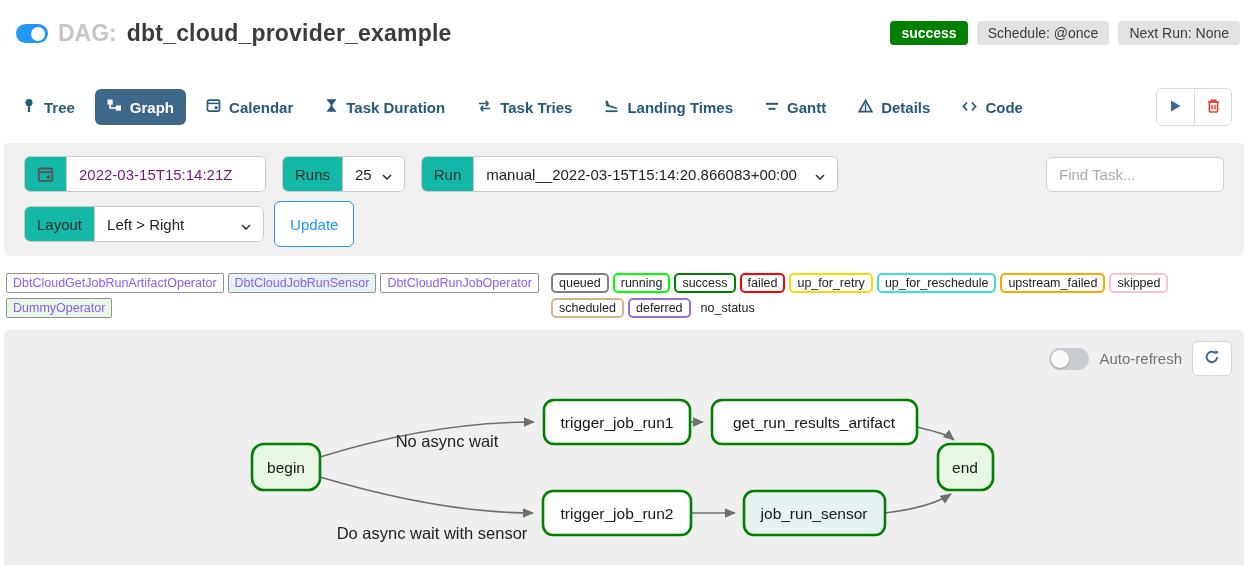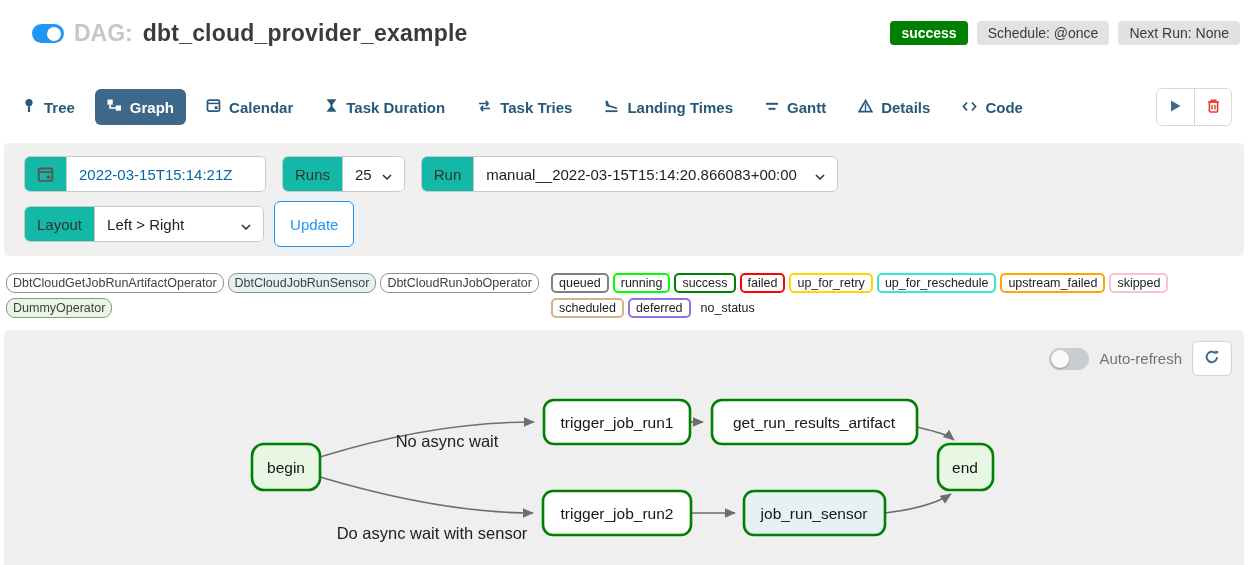--- a/index.html
+++ b/index.html
@@ -1,20 +1,20 @@
 <!DOCTYPE html>
 <html><head>
 <meta charset="utf-8">
 <style>
   * { box-sizing: border-box; margin: 0; padding: 0; }
   html,body { width:1248px; height:565px; overflow:hidden; background:#fff;
     font-family:"Liberation Sans", sans-serif; color:#3c3c3c; }
 
   
-  .header { position:relative; padding:20px 16px 0 32px; height:62px; }
+  .header { position:relative; padding:20px 16px 0 16px; height:62px; }
   .header-left { display:flex; align-items:center; gap:10px; }
   .toggle { width:32px; height:19px; border-radius:10px; background:#2196f3; position:relative; cursor:pointer; flex:0 0 auto; }
   .toggle .knob { position:absolute; top:2.5px; right:3px; width:14px; height:14px; border-radius:50%; background:#fff; }
   .dag-prefix { font-size:23px; font-weight:700; color:#c6c6c6; }
   .dag-title  { font-size:23px; font-weight:700; color:#3b3b3b; letter-spacing:.2px; }
   .header-right { position:absolute; top:21px; right:8px; display:flex; gap:9px; }
   .pill { font-size:14px; padding:4px 11px; border-radius:4px; background:#e2e2e2; color:#3c3c3c; white-space:nowrap; }
   .pill.success { background:#008000; color:#fff; font-weight:700; }
 
   
@@ -27,34 +27,34 @@
   .btn-group { margin-left:auto; display:flex; border:1px solid #d9d9d9; border-radius:6px; background:#fff; overflow:hidden; }
   .btn-group .ibtn { width:37px; height:36px; display:flex; align-items:center; justify-content:center; cursor:pointer; background:#fff; border:none; }
   .btn-group .ibtn + .ibtn { border-left:1px solid #d9d9d9; }
 
   
   .filter-panel { margin:17px 4px 0 4px; background:#f0f0f0; border-radius:5px; padding:13px 20px 9px 20px; }
   .frow { display:flex; align-items:center; }
   .frow + .frow { margin-top:9px; }
   .igroup { display:flex; align-items:stretch; height:36px; border:1px solid #c8c8c8; border-radius:6px; background:#fff; overflow:hidden; }
   .iaddon { background:#14b8a6; border-right:1px solid #c8c8c8; display:flex; align-items:center; padding:0 12px; font-size:15px; color:#333; }
-  .itext { border:none; outline:none; font-size:15px; padding:0 12px; color:#0369a1; font-family:inherit; background:#fff; }
+  .itext { border:none; outline:none; font-size:15px; padding:0 12px; color:#701a75; font-family:inherit; background:#fff; }
   .sel { display:flex; align-items:center; gap:10px; padding:0 12px; font-size:15px; color:#222; cursor:pointer; background:#fff; }
   .gap16 { width:16px; }
   .find-task { margin-left:auto; }
   .find-task input { width:178px; height:35px; border:1px solid #cfcfcf; border-radius:6px; padding:0 12px; font-size:15px; font-family:inherit; outline:none; color:#222; }
   .find-task input::placeholder { color:#a9a9a9; }
   .update-btn { height:46px; margin-left:10px; padding:0 15px; background:#fff; border:1.5px solid #2196f3; color:#2196f3;
                 border-radius:6px; font-size:15px; font-family:inherit; cursor:pointer; }
 
   
   .legend { display:flex; margin:17px 8px 0 6px; align-items:flex-start; }
   .legend-ops { width:545px; display:flex; flex-wrap:wrap; gap:5px 4px; }
   .legend-sts { flex:1; display:flex; flex-wrap:wrap; gap:5px 4px; align-items:center; }
-  .lbadge { font-size:12.5px; color:#404040; padding:2px 6px; border-radius:9px; background:#fff; border:1px solid #909090; white-space:nowrap; }
+  .lbadge { font-size:12.5px; color:#8b5cf6; padding:2px 6px; border-radius:2px; background:#fff; border:1px solid #909090; white-space:nowrap; }
   .sbadge { font-size:12.5px; color:#222; padding:1px 6px; border-radius:5px; background:#fff; border:2px solid #808080; white-space:nowrap; }
   .sbadge.noborder { border:none; padding:3px 6px; }
 
   
   .graph-panel { position:relative; margin:12px 4px 0 4px; height:244px; background:#efefef; border-radius:5px; }
   .refresh-row { position:absolute; top:11px; right:12px; display:flex; align-items:center; gap:10px; z-index:2; }
   .toggle-off { width:40px; height:22px; border-radius:11px; background:#c9cdd1; position:relative; cursor:pointer; }
   .toggle-off .knob { position:absolute; top:2px; left:2px; width:18px; height:18px; border-radius:50%; background:#fafafa; box-shadow:0 1px 2px rgba(0,0,0,.25); }
   .ar-label { font-size:15px; color:#737373; }
   .refresh-btn { width:40px; height:35px; background:#fff; border:1px solid #d4d4d4; border-radius:6px; display:flex; align-items:center; justify-content:center; cursor:pointer; }
@@ -188,20 +188,23 @@
     <div class="gap16"></div>
     <div class="igroup">
       <span class="iaddon">Run</span>
       <div class="sel">
         <span>manual__2022-03-15T15:14:20.866083+00:00</span>
         <span style="margin-left:8px"><svg width="10" height="6" viewBox="0 0 10 6">
               <path d="M1 1 L5 5 L9 1" fill="none" stroke="#333" stroke-width="1.6"></path>
             </svg></span>
       </div>
     </div>
+    <div class="find-task">
+      <input placeholder="Find Task..." style="">
+    </div>
   </div>
   <div class="frow">
     <div class="igroup">
       <span class="iaddon">Layout</span>
       <div class="sel" style="width:168px; justify-content:space-between">
         <span>Left &gt; Right</span>
         <span><svg width="10" height="6" viewBox="0 0 10 6">
               <path d="M1 1 L5 5 L9 1" fill="none" stroke="#333" stroke-width="1.6"></path>
             </svg></span>
       </div>

